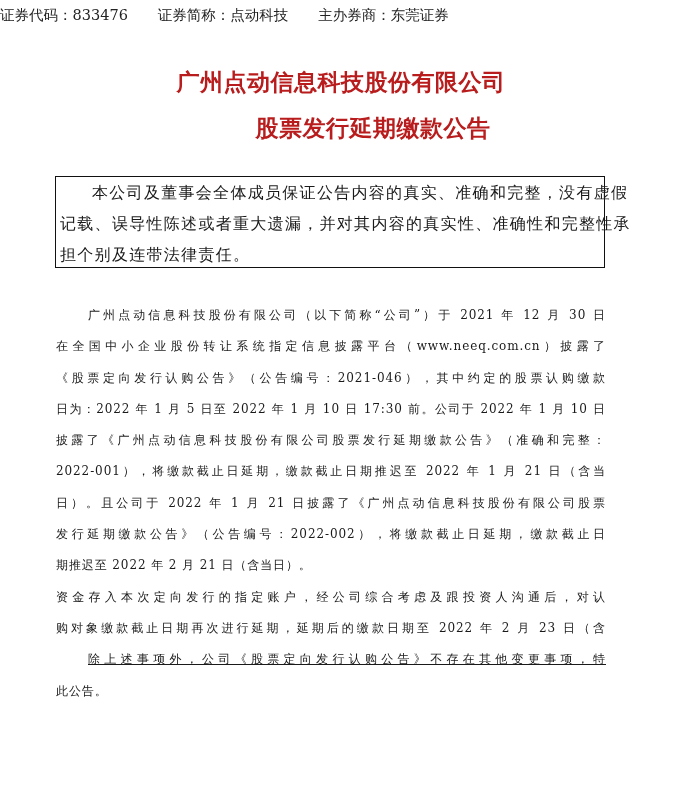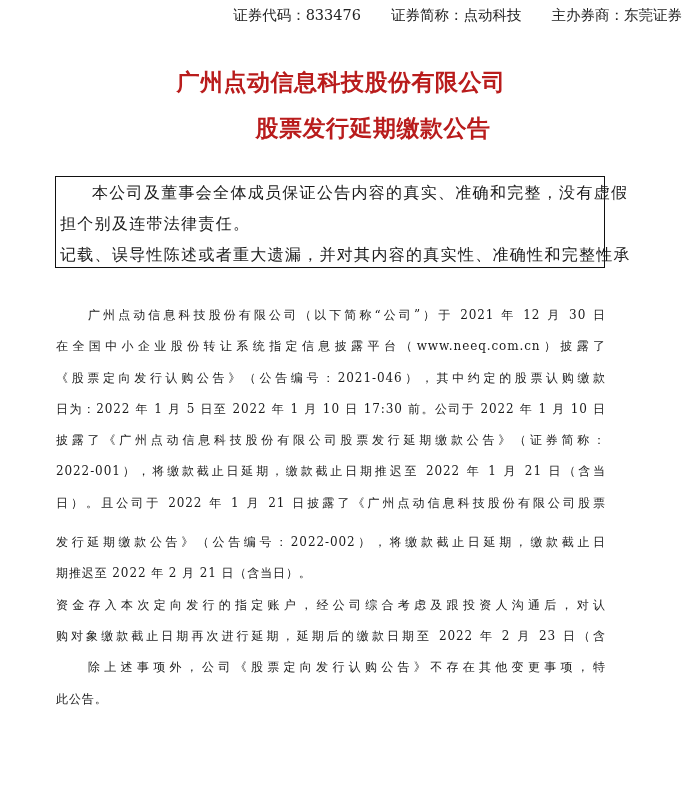--- a/index.html
+++ b/index.html
@@ -18,21 +18,21 @@
     .page {
       position: absolute;
       left: 0; top: 0;
       width: 682px; height: 790px;
     }
     .header-line {
       position: absolute;
       top: 4px;
       left: 0;
       width: 682px;
-      text-align: right;
+      text-align: left;
       font-size: 14.5px;
       line-height: 22px;
       color: #222;
       white-space: nowrap;
     }
     .header-line span { display: inline-block; }
     .header-line .gap { width: 30px; }
     .title {
       position: absolute;
       left: 0;
@@ -91,40 +91,40 @@
   <div class="header-line">
     <span>证券代码：833476</span><span class="gap"></span><span>证券简称：点动科技</span><span class="gap"></span><span>主办券商：东莞证券</span>
   </div>
 
   <div class="title company">广州点动信息科技股份有限公司</div>
   <div class="title notice">股票发行延期缴款公告</div>
 
   <div class="statement-box">
     <p>
       <span class="line" style="padding-left:32px;text-indent:0;box-sizing:border-box;width:540px;">本公司及董事会全体成员保证公告内容的真实、准确和完整，没有虚假</span>
+      <span class="line" style="text-indent:0;width:540px;">记载、误导性陈述或者重大遗漏，并对其内容的真实性、准确性和完整性承</span>
       <span class="line last" style="text-indent:0;width:540px;">担个别及连带法律责任。</span>
-      <span class="line" style="text-indent:0;width:540px;">记载、误导性陈述或者重大遗漏，并对其内容的真实性、准确性和完整性承</span>
     </p>
   </div>
 
   <div class="body-text">
     <p style="text-indent:0">
       <span class="line" style="padding-left:32px;box-sizing:border-box;width:550px;">广州点动信息科技股份有限公司（以下简称“公司”）于 2021 年 12 月 30 日</span>
       <span class="line" style="width:550px;">在全国中小企业股份转让系统指定信息披露平台（www.neeq.com.cn）披露了</span>
       <span class="line" style="width:550px;">《股票定向发行认购公告》（公告编号：2021-046），其中约定的股票认购缴款</span>
       <span class="line" style="width:550px;">日为：2022 年 1 月 5 日至 2022 年 1 月 10 日 17:30 前。公司于 2022 年 1 月 10 日</span>
-      <span class="line" style="width:550px;">披露了《广州点动信息科技股份有限公司股票发行延期缴款公告》（证券简称：</span>
+      <span class="line" style="width:550px;">披露了《广州点动信息科技股份有限公司股票发行延期缴款公告》（准确和完整：</span>
       <span class="line" style="width:550px;">2022-001），将缴款截止日延期，缴款截止日期推迟至 2022 年 1 月 21 日（含当</span>
       <span class="line" style="width:550px;">日）。且公司于 2022 年 1 月 21 日披露了《广州点动信息科技股份有限公司股票</span>
-      <span class="line" style="width:550px;margin-top:8px;">发行延期缴款公告》（公告编号：2022-002），将缴款截止日延期，缴款截止日</span>
+      <span class="line" style="width:550px;">发行延期缴款公告》（公告编号：2022-002），将缴款截止日延期，缴款截止日</span>
       <span class="line last" style="width:550px;">期推迟至 2022 年 2 月 21 日（含当日）。</span>
     </p>
     <p style="text-indent:0">
       <span class="line" style="width:550px;">资金存入本次定向发行的指定账户，经公司综合考虑及跟投资人沟通后，对认</span>
       <span class="line" style="width:550px;">购对象缴款截止日期再次进行延期，延期后的缴款日期至 2022 年 2 月 23 日（含</span>
     </p>
     <p style="text-indent:0">
-      <span class="line" style="padding-left:32px;box-sizing:border-box;width:550px;">除上述事项外，公司《股票定向发行认购公告》不存在其他变更事项，特</span>
+      <span class="line" style="padding-left:32px;box-sizing:border-box;width:550px;text-decoration:underline;">除上述事项外，公司《股票定向发行认购公告》不存在其他变更事项，特</span>
       <span class="line last" style="width:550px;">此公告。</span>
     </p>
   </div>
 
 </div>
 
 </body></html>

